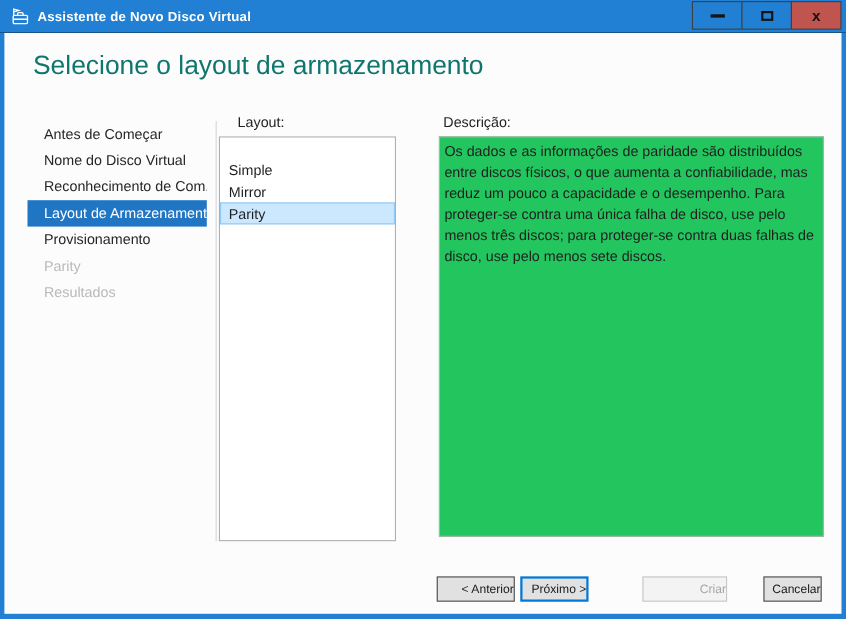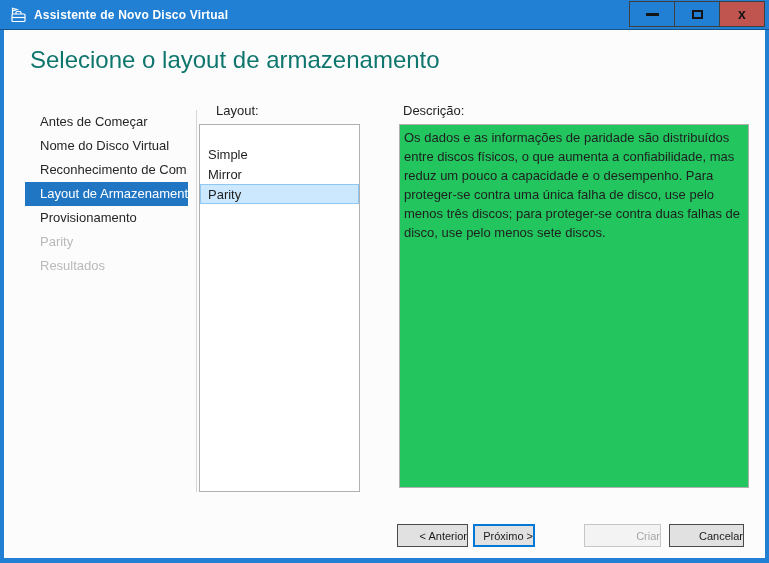--- a/index.html
+++ b/index.html
@@ -94,21 +94,21 @@
     position:absolute; top:494px; height:23px;
     background:#e1e1e1; border:1px solid #4a4a4a;
     font-family:"Liberation Sans", sans-serif;
     font-size:11px; color:#1a1a1a;
     text-align:right;
     cursor:default;
   }
   .btn-back   { left:393px; width:71px; }
   .btn-next   { left:469px; width:62px; border:2px solid #0078d7; }
   .btn-create { left:580px; width:77px; background:#f3f3f3; border:1px solid #c6c6c6; color:#a6a6a6; }
-  .btn-cancel { left:665px; width:75px; }
+  .btn-cancel { left:690px; width:53px; }
 </style>
 </head>
 <body>
 
 <div class="window">
 
   <div class="titlebar">
     <span class="app-icon">
       <svg width="17" height="16" viewBox="0 0 17 16">
         <g stroke="#ffffff" stroke-width="1.2" fill="none">

